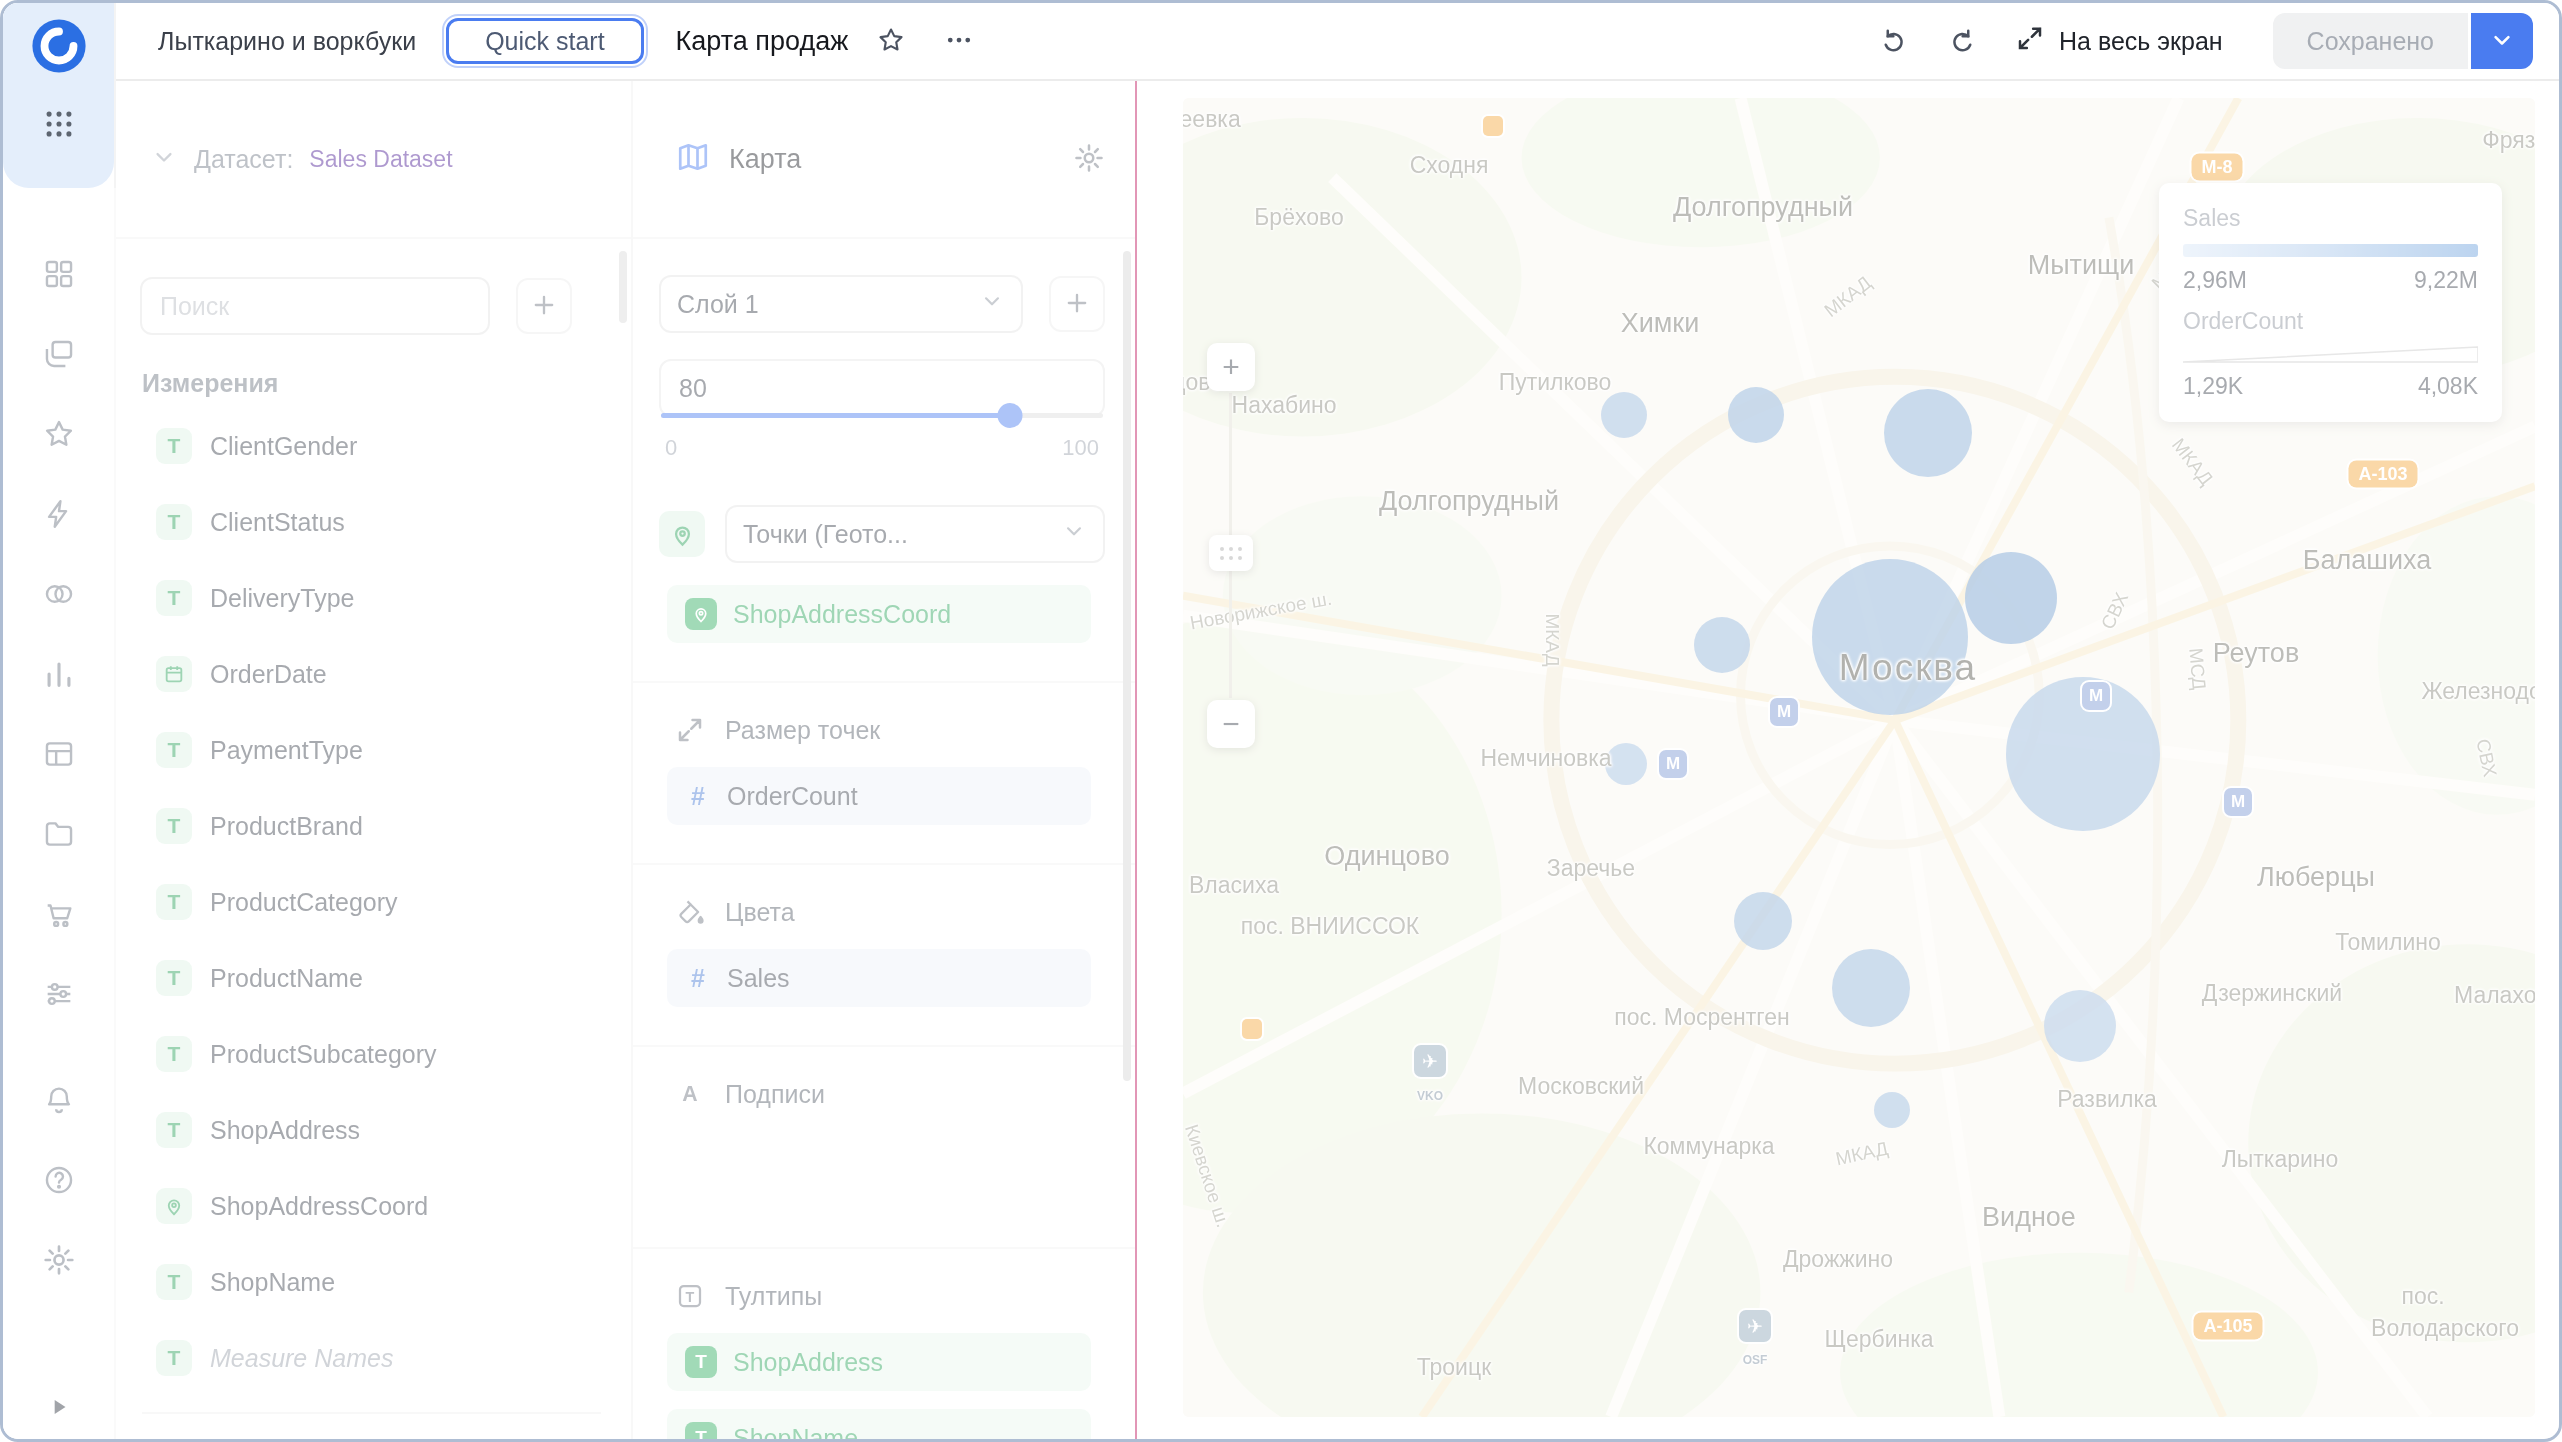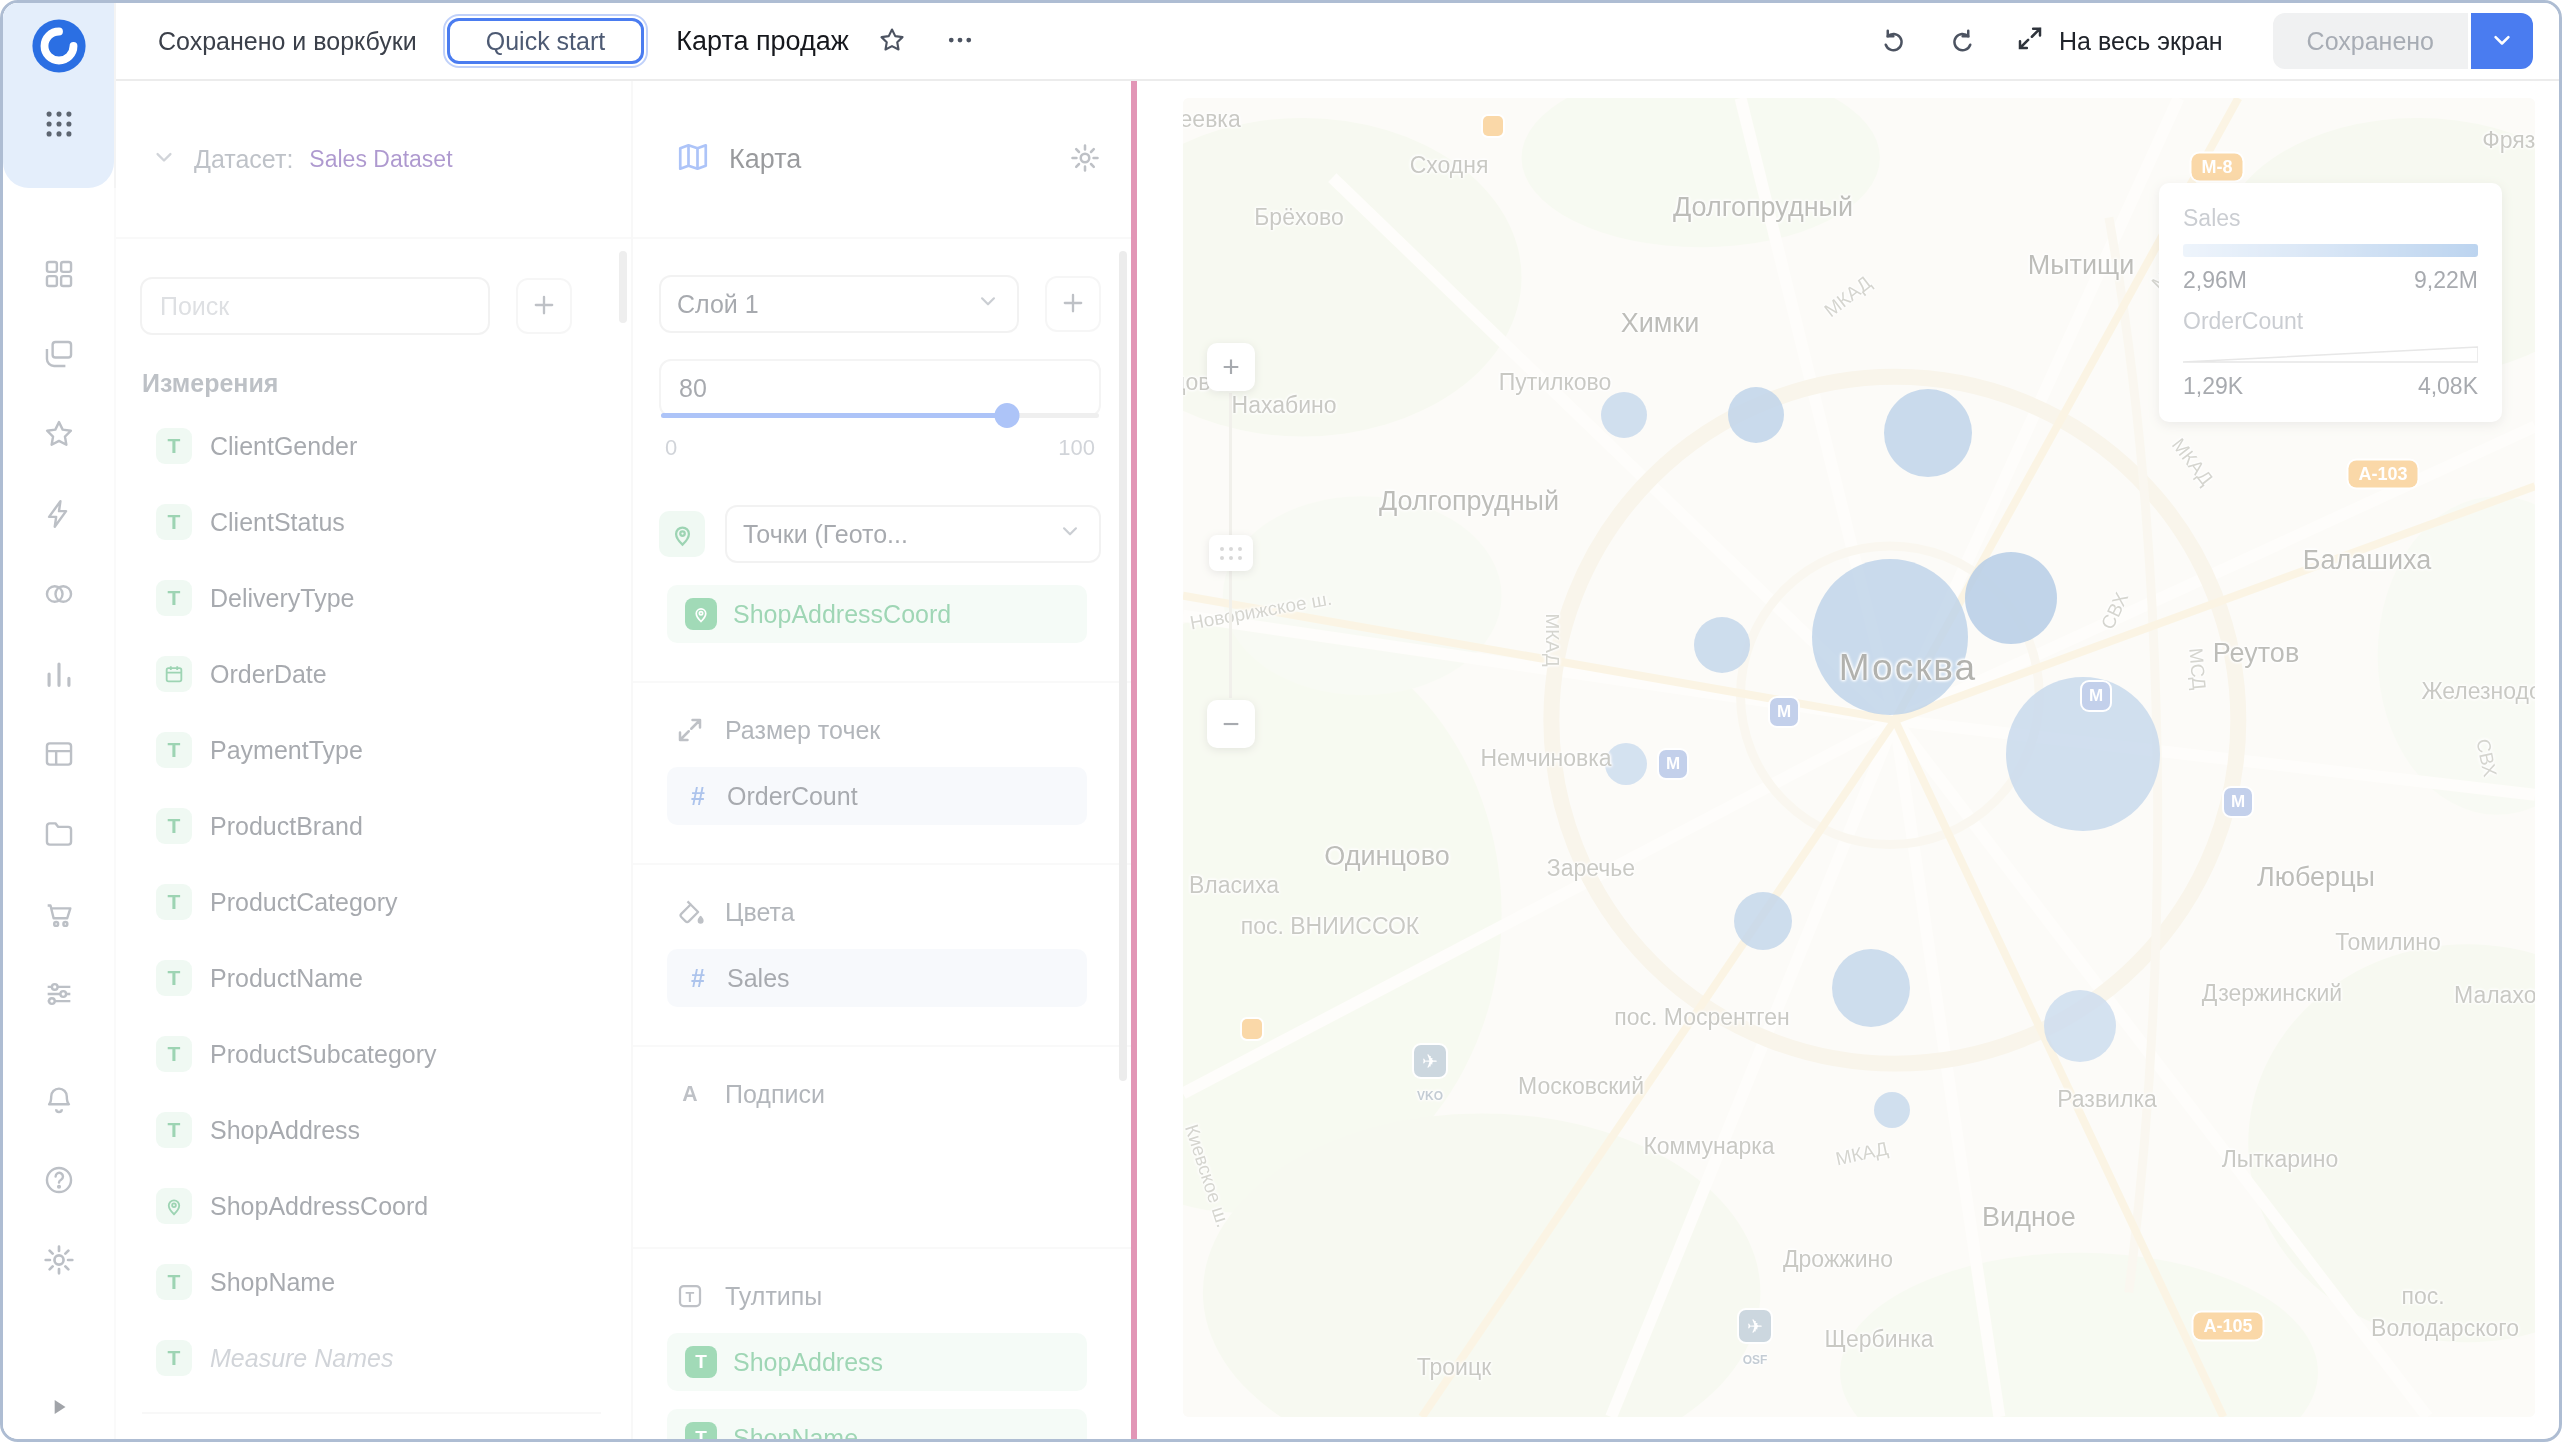--- a/index.html
+++ b/index.html
@@ -53,21 +53,21 @@
   .dp-section-title { margin:34px 0 10px; padding-left:26px; font-size:25px; font-weight:700; color:#6e7682; }
   .field-row { display:flex; align-items:center; gap:18px; height:76px; padding:0 20px 0 40px; font-size:25px; color:#3d434e; cursor:grab; }
   .field-row.muted .fname { color:#9aa1ab; font-style:italic; }
   .ficon { width:36px; height:36px; border-radius:9px; display:flex; align-items:center; justify-content:center; font-weight:700; font-size:21px; flex:none; }
   .ficon.text, .ficon.date, .ficon.geo { background:#ddf2e4; color:#27a058; }
   .ficon svg { width:22px; height:22px; }
   .dp-divider { height:2px; background:#f0f0f0; margin:16px 30px 0 26px; }
   .dp-scroll { position:absolute; right:4px; top:170px; width:8px; height:72px; border-radius:4px; background:#d9d9d9; }
 
   
-  .config-panel { width:504px; flex:none; border-right:6px solid #be185d; position:relative; overflow:hidden; }
+  .config-panel { width:504px; flex:none; border-right:2px solid #be185d; position:relative; overflow:hidden; }
   .cp-header { height:158px; display:flex; align-items:center; gap:18px; padding:0 30px 0 42px; border-bottom:2px solid #f1f1f1; }
   .cp-header .map-ic { color:#4a7cf0; } .cp-header .map-ic svg { width:36px; height:36px; }
   .cp-title { font-size:27px; color:#1d2026; flex:1; }
   .cp-gear { border:none; background:transparent; color:#6f7682; cursor:pointer; } .cp-gear svg { width:32px; height:32px; }
   .layer-row { display:flex; align-items:center; gap:26px; margin:36px 30px 0 26px; }
   .select { flex:1; height:58px; border:2px solid #e3e3e3; border-radius:12px; display:flex; align-items:center; justify-content:space-between; padding:0 16px; font-size:25px; color:#3d434e; cursor:pointer; background:#fff; min-width:0; }
   .select .sel-val { overflow:hidden; text-overflow:ellipsis; white-space:nowrap; }
   .select svg { width:26px; height:26px; color:#8b929d; flex:none; }
   .opacity-box { margin:26px 30px 0 26px; border:2px solid #e6e6e6; border-radius:12px; height:58px; position:relative; display:flex; align-items:center; padding:0 18px; font-size:25px; color:#3d434e; }
   .slider-track { position:absolute; left:0; right:0; bottom:-3px; height:5px; background:#dcdcdc; border-radius:3px; }
@@ -233,21 +233,21 @@
     <button class="rail-collapse">
       <span><svg viewBox="0 0 24 24">
             <path d="M8 5.5v13l10-6.5z" fill="currentColor"></path>
           </svg></span>
     </button>
   </aside>
 
   <div class="main">
 
     <header class="topbar">
-      <span class="crumb">Сохранено и воркбуки</span>
+      <span class="crumb">Лыткарино и воркбуки</span>
       <button class="quick-start">Quick start</button>
       <span class="page-title">Карта продаж</span>
       <button class="icon-btn">
         <span><svg viewBox="0 0 24 24" fill="none" stroke="currentColor" stroke-width="1.7" stroke-linejoin="round">
               <path d="M12 3.6l2.6 5.3 5.8.8-4.2 4.1 1 5.8-5.2-2.7-5.2 2.7 1-5.8-4.2-4.1 5.8-.8z"></path>
             </svg></span>
       </button>
       <button class="icon-btn">
         <span><svg viewBox="0 0 24 24" fill="currentColor">
               <circle cx="5" cy="12" r="1.9"></circle>

